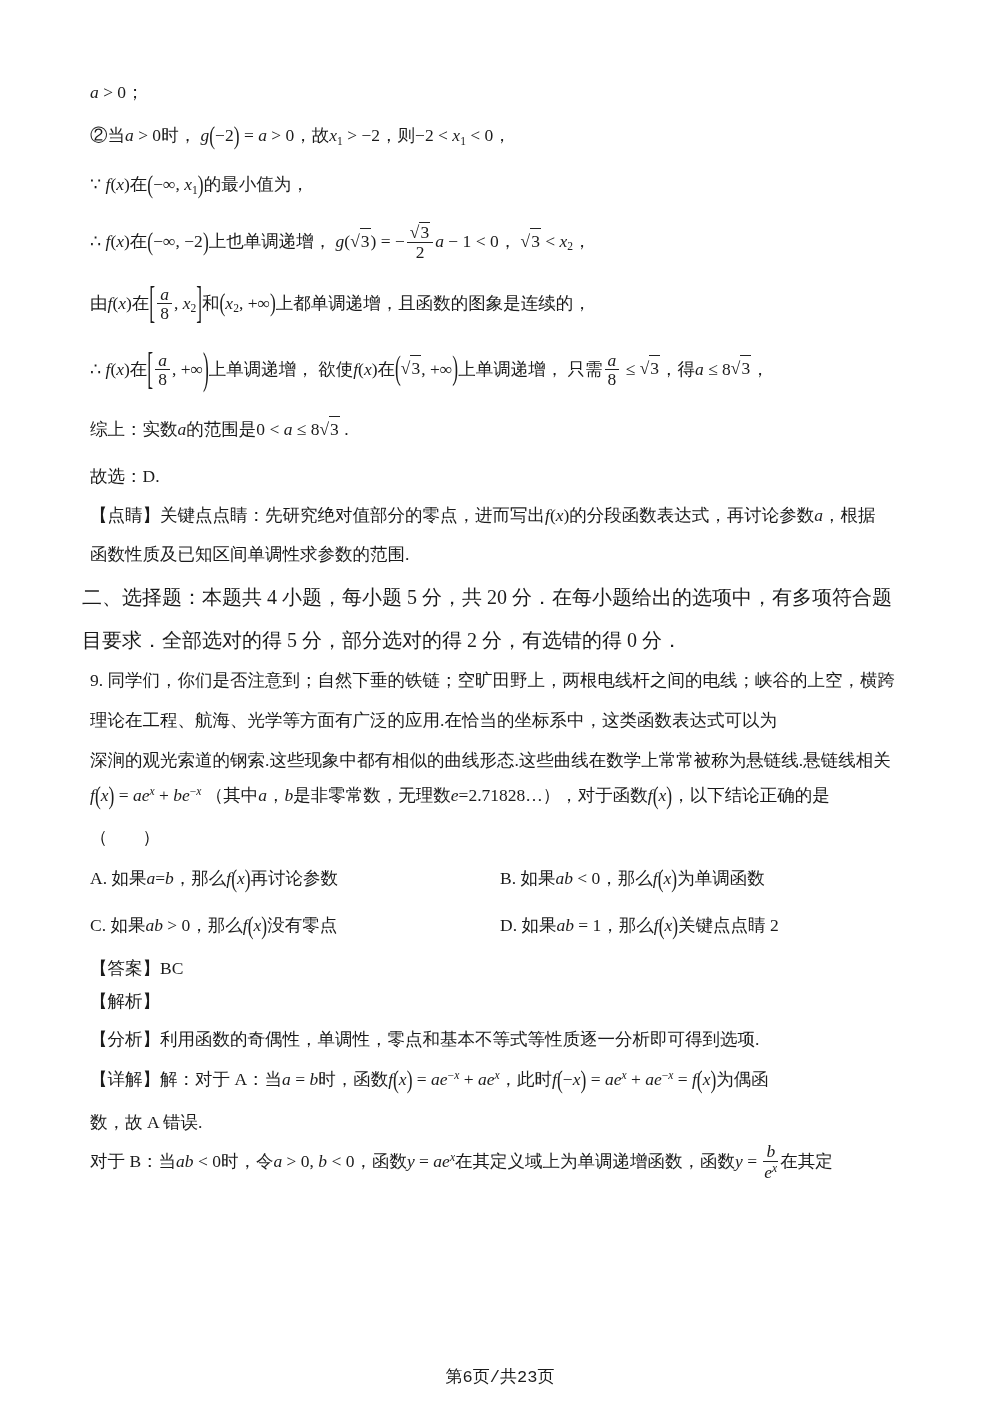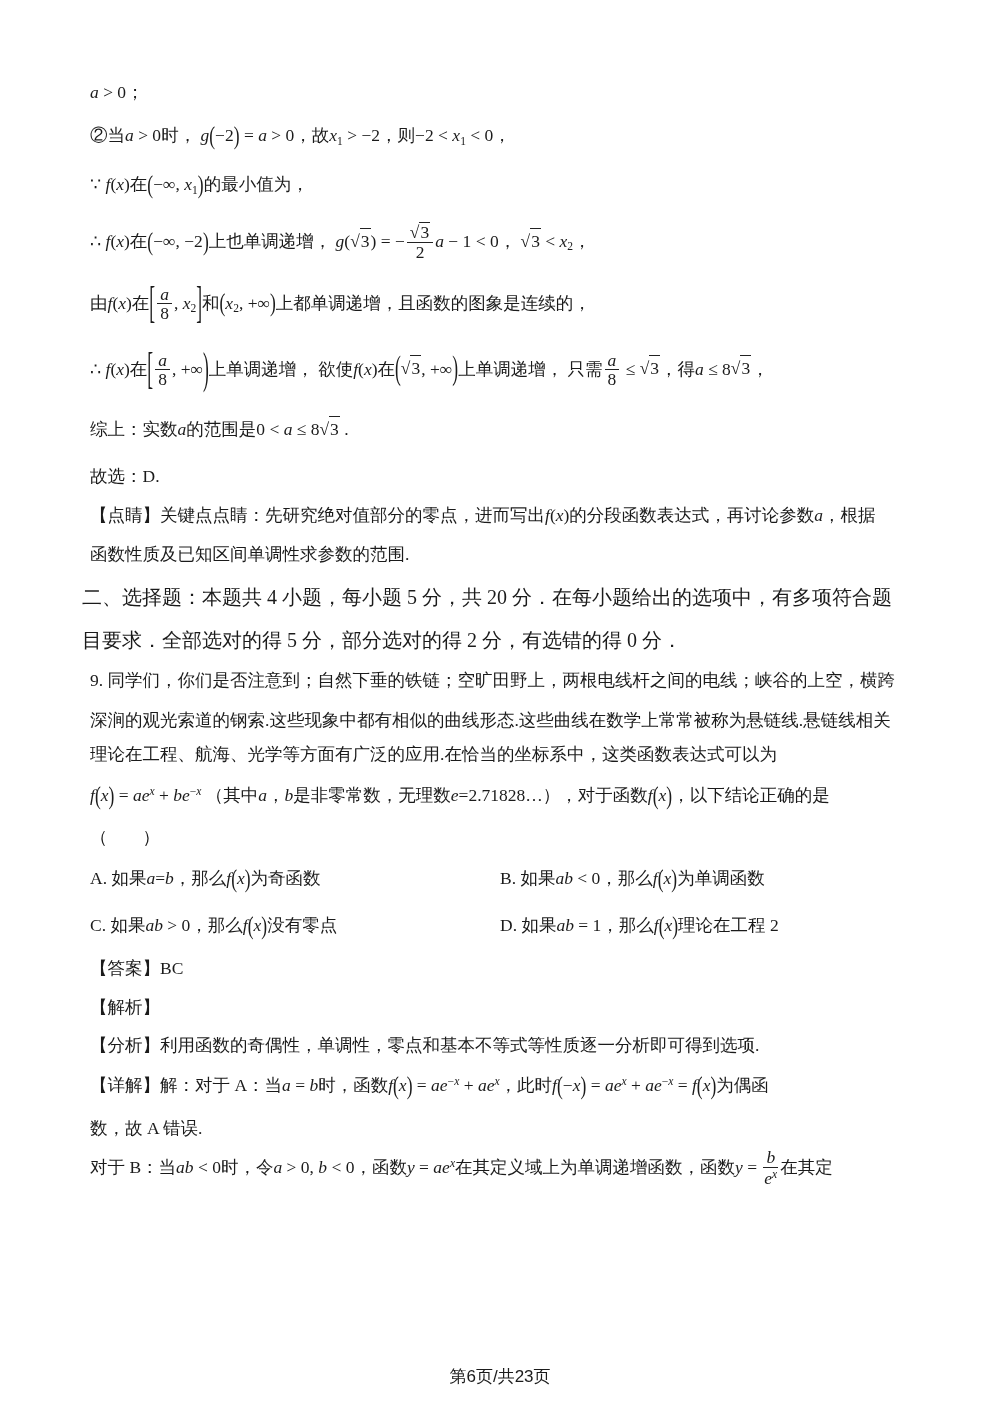--- a/index.html
+++ b/index.html
@@ -42,21 +42,21 @@
   .mb {font-family:"Liberation Serif","DejaVu Serif",serif;}
   .s1{display:inline-block;transform:scaleY(1.45);}
   .s2{display:inline-block;transform:scaleY(1.9);}
   .s3{display:inline-block;transform:scaleY(2.5);}
   .opts{display:flex;}
   .opt-left{width:50%;}
   .opt-right{flex:1;}
   .footer{
     position:absolute;left:0;right:0;bottom:26px;
     text-align:center;
-    font-family:Liberation Sans, sans-serif;
+    font-family:Liberation Mono, monospace;
     font-size:17px;color:#1b1b1b;
   }
 </style>
 </head>
 <body>
 
 <div class="page">
 
   <div class="ln" style="margin-bottom:18px"><span class="mv">a</span><span class="mr"> &gt; 0</span><span class="t">；</span></div>
   <div class="ln" style="margin-bottom:24px"><span class="t">②当</span><span class="mv">a</span><span class="mr"> &gt; 0</span><span class="t">时， </span><span class="mv">g</span><span class="mb s1">(</span><span class="mr">−2</span><span class="mb s1">)</span><span class="mr"> = </span><span class="mv">a</span><span class="mr"> &gt; 0</span><span class="t">，故</span><span class="mv">x</span><span class="msb"><span class="mr">1</span></span><span class="mr"> &gt; −2</span><span class="t">，则</span><span class="mr">−2 &lt; </span><span class="mv">x</span><span class="msb"><span class="mr">1</span></span><span class="mr"> &lt; 0</span><span class="t">，</span></div>
@@ -66,35 +66,35 @@
   <div class="ln" style="margin-bottom:28px"><span class="mr">∴ </span><span class="mv">f</span><span class="mr">(</span><span class="mv">x</span><span class="mr">)</span><span class="t">在</span><span class="mb s3">[</span><span class="mf"><span class="mfn"><span class="mv">a</span></span><span class="mfd"><span class="mr">8</span></span></span><span class="mr">, +∞</span><span class="mb s3">)</span><span class="t">上单调递增， 欲使</span><span class="mv">f</span><span class="mr">(</span><span class="mv">x</span><span class="mr">)</span><span class="t">在</span><span class="mb s2">(</span><span class="mq"><span class="mrad">√</span><span class="mbar"><span class="mr">3</span></span></span><span class="mr">, +∞</span><span class="mb s2">)</span><span class="t">上单调递增， 只需</span><span class="mf"><span class="mfn"><span class="mv">a</span></span><span class="mfd"><span class="mr">8</span></span></span><span class="mr"> ≤ </span><span class="mq"><span class="mrad">√</span><span class="mbar"><span class="mr">3</span></span></span><span class="t">，得</span><span class="mv">a</span><span class="mr"> ≤ 8</span><span class="mq"><span class="mrad">√</span><span class="mbar"><span class="mr">3</span></span></span><span class="t">，</span></div>
   <div class="ln" style="margin-bottom:22px"><span class="t">综上：实数</span><span class="mv">a</span><span class="t">的范围是</span><span class="mr">0 &lt; </span><span class="mv">a</span><span class="mr"> ≤ 8</span><span class="mq"><span class="mrad">√</span><span class="mbar"><span class="mr">3</span></span></span><span class="mr"> .</span></div>
   <div class="ln" style="margin-bottom:15px"><span class="t">故选：</span><span class="mr">D.</span></div>
   <div class="ln" style="margin-bottom:14px"><span class="t">【点睛】关键点点睛：先研究绝对值部分的零点，进而写出</span><span class="mv">f</span><span class="mr">(</span><span class="mv">x</span><span class="mr">)</span><span class="t">的分段函数表达式，再讨论参数</span><span class="mv">a</span><span class="t">，根据</span></div>
   <div class="ln" style="margin-bottom:16px"><span class="t">函数性质及已知区间单调性求参数的范围.</span></div>
 
   <div class="ln heading" style="margin-bottom:13px">二、选择题：本题共 4 小题，每小题 5 分，共 20 分．在每小题给出的选项中，有多项符合题</div>
   <div class="ln heading" style="margin-bottom:13px">目要求．全部选对的得 5 分，部分选对的得 2 分，有选错的得 0 分．</div>
 
   <div class="ln" style="margin-bottom:15px">9. 同学们，你们是否注意到；自然下垂的铁链；空旷田野上，两根电线杆之间的电线；峡谷的上空，横跨</div>
+  <div class="ln" style="margin-bottom:16px">理论在工程、航海、光学等方面有广泛的应用.在恰当的坐标系中，这类函数表达式可以为</div>
   <div class="ln" style="margin-bottom:10px">深涧的观光索道的钢索.这些现象中都有相似的曲线形态.这些曲线在数学上常常被称为悬链线.悬链线相关</div>
-  <div class="ln" style="margin-bottom:16px">理论在工程、航海、光学等方面有广泛的应用.在恰当的坐标系中，这类函数表达式可以为</div>
   <div class="ln" style="margin-bottom:17px"><span class="mv">f</span><span class="mb s1">(</span><span class="mv">x</span><span class="mb s1">)</span><span class="mr"> = </span><span class="mv">ae</span><span class="msp"><span class="mv">x</span></span><span class="mr"> + </span><span class="mv">be</span><span class="msp"><span class="mr">−</span><span class="mv">x</span></span><span class="t"> （其中</span><span class="mv">a</span><span class="t">，</span><span class="mv">b</span><span class="t">是非零常数，无理数</span><span class="mv">e</span><span class="mr">=2.71828…</span><span class="t">），对于函数</span><span class="mv">f</span><span class="mb s1">(</span><span class="mv">x</span><span class="mb s1">)</span><span class="t">，以下结论正确的是</span></div>
   <div class="ln" style="margin-bottom:17px"><span class="t">（　　）</span></div>
 
   <div class="opts" style="margin-bottom:22px">
-    <div class="ln opt-left"><span class="mr">A. </span><span class="t">如果</span><span class="mv">a</span><span class="mr">=</span><span class="mv">b</span><span class="t">，那么</span><span class="mv">f</span><span class="mb s1">(</span><span class="mv">x</span><span class="mb s1">)</span><span class="t">为奇函数</span></div>
+    <div class="ln opt-left"><span class="mr">A. </span><span class="t">如果</span><span class="mv">a</span><span class="mr">=</span><span class="mv">b</span><span class="t">，那么</span><span class="mv">f</span><span class="mb s1">(</span><span class="mv">x</span><span class="mb s1">)</span><span class="t">再讨论参数</span></div>
     <div class="ln opt-right"><span class="mr">B. </span><span class="t">如果</span><span class="mv">ab</span><span class="mr"> &lt; 0</span><span class="t">，那么</span><span class="mv">f</span><span class="mb s1">(</span><span class="mv">x</span><span class="mb s1">)</span><span class="t">为单调函数</span></div>
   </div>
   <div class="opts" style="margin-bottom:19px">
     <div class="ln opt-left"><span class="mr">C. </span><span class="t">如果</span><span class="mv">ab</span><span class="mr"> &gt; 0</span><span class="t">，那么</span><span class="mv">f</span><span class="mb s1">(</span><span class="mv">x</span><span class="mb s1">)</span><span class="t">没有零点</span></div>
-    <div class="ln opt-right"><span class="mr">D. </span><span class="t">如果</span><span class="mv">ab</span><span class="mr"> = 1</span><span class="t">，那么</span><span class="mv">f</span><span class="mb s1">(</span><span class="mv">x</span><span class="mb s1">)</span><span class="t">理论在工程</span><span class="mr"> 2</span></div>
+    <div class="ln opt-right"><span class="mr">D. </span><span class="t">如果</span><span class="mv">ab</span><span class="mr"> = 1</span><span class="t">，那么</span><span class="mv">f</span><span class="mb s1">(</span><span class="mv">x</span><span class="mb s1">)</span><span class="t">关键点点睛</span><span class="mr"> 2</span></div>
   </div>
 
-  <div class="ln" style="margin-bottom:14px"><span class="t">【答案】</span><span class="mr">BC</span></div>
+  <div class="ln" style="margin-bottom:8px"><span class="t">【答案】</span><span class="mr">BC</span></div>
   <div class="ln" style="margin-bottom:14px"><span class="t">【解析】</span></div>
   <div class="ln" style="margin-bottom:15px"><span class="t">【分析】利用函数的奇偶性，单调性，零点和基本不等式等性质逐一分析即可得到选项.</span></div>
   <div class="ln" style="margin-bottom:18px"><span class="t">【详解】解：对于</span><span class="mr"> A</span><span class="t">：当</span><span class="mv">a</span><span class="mr"> = </span><span class="mv">b</span><span class="t">时，函数</span><span class="mv">f</span><span class="mb s1">(</span><span class="mv">x</span><span class="mb s1">)</span><span class="mr"> = </span><span class="mv">ae</span><span class="msp"><span class="mr">−</span><span class="mv">x</span></span><span class="mr"> + </span><span class="mv">ae</span><span class="msp"><span class="mv">x</span></span><span class="t">，此时</span><span class="mv">f</span><span class="mb s1">(</span><span class="mr">−</span><span class="mv">x</span><span class="mb s1">)</span><span class="mr"> = </span><span class="mv">ae</span><span class="msp"><span class="mv">x</span></span><span class="mr"> + </span><span class="mv">ae</span><span class="msp"><span class="mr">−</span><span class="mv">x</span></span><span class="mr"> = </span><span class="mv">f</span><span class="mb s1">(</span><span class="mv">x</span><span class="mb s1">)</span><span class="t">为偶函</span></div>
   <div class="ln" style="margin-bottom:8px"><span class="t">数，故</span><span class="mr"> A </span><span class="t">错误.</span></div>
   <div class="ln" style="margin-bottom:0"><span class="t">对于</span><span class="mr"> B</span><span class="t">：当</span><span class="mv">ab</span><span class="mr"> &lt; 0</span><span class="t">时，令</span><span class="mv">a</span><span class="mr"> &gt; 0, </span><span class="mv">b</span><span class="mr"> &lt; 0</span><span class="t">，函数</span><span class="mv">y</span><span class="mr"> = </span><span class="mv">ae</span><span class="msp"><span class="mv">x</span></span><span class="t">在其定义域上为单调递增函数，函数</span><span class="mv">y</span><span class="mr"> = </span><span class="mf"><span class="mfn"><span class="mv">b</span></span><span class="mfd"><span class="mv">e</span><span class="msp"><span class="mv">x</span></span></span></span><span class="t">在其定</span></div>
 
   <div class="footer">第6页/共23页</div>
 </div>
 
 </body></html>

